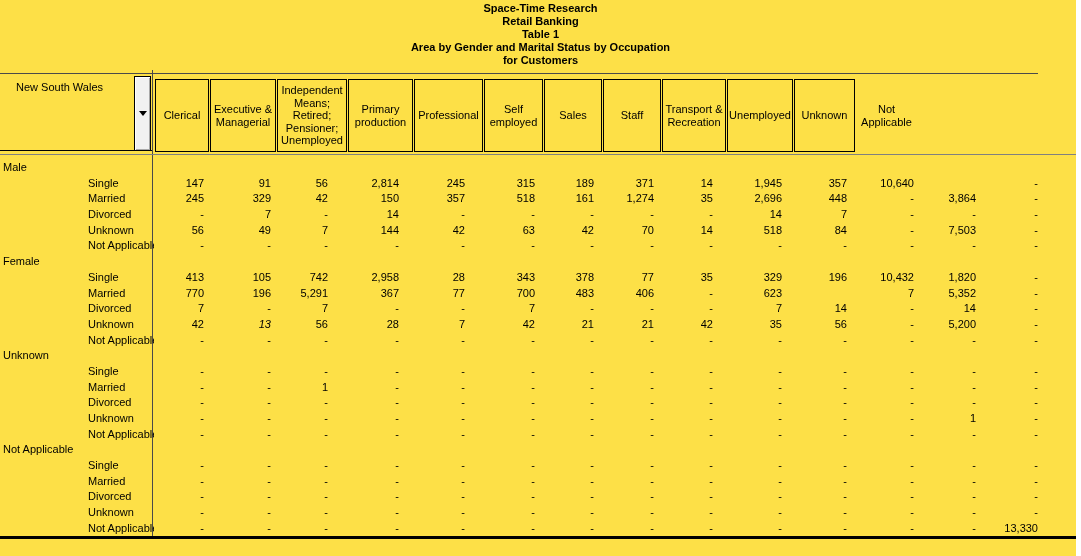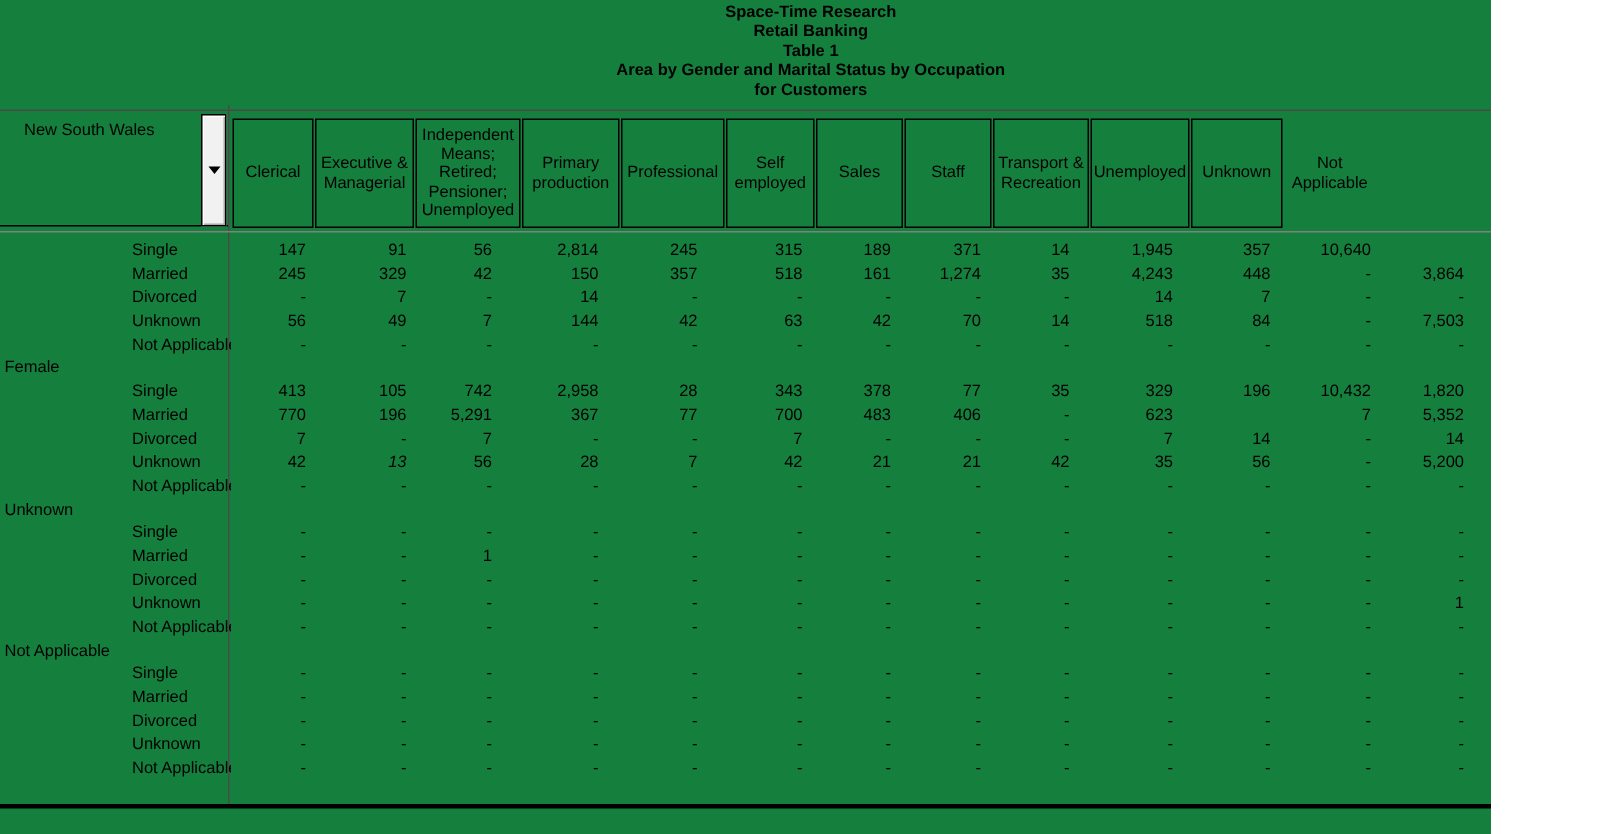--- a/index.html
+++ b/index.html
@@ -1,16 +1,16 @@
 <!DOCTYPE html>
 <html><head>
 <meta charset="utf-8">
 <style>
   html,body{margin:0;padding:0;background:#fff;}
-  #screen{position:relative;width:994px;height:556px;background:#15803d;overflow:hidden;
+  #screen{position:relative;width:1076px;height:556px;background:#fde047;overflow:hidden;
           font-family:"Liberation Sans",sans-serif;color:#000;}
   
   #title-block{position:absolute;left:0;top:2px;width:1081px;text-align:center;}
   .title-line{font-size:11px;font-weight:bold;line-height:13px;}
   
   .rule{position:absolute;background:#000;}
   #top-rule{left:0;top:73px;width:1038px;height:1px;background:#4a4a4a;}
   #vert-rule{left:152px;top:70px;width:1px;height:467px;background:#4a4a4a;}
   #header-sep{left:0;top:154px;width:1081px;height:1px;background:#808080;}
   #bottom-rule{left:0;top:536px;width:1081px;height:3px;background:#000;}
@@ -73,20 +73,23 @@
       <div class="hcell" style="width: 58px;">Sales</div>
       <div class="hcell" style="width: 58px;">Staff</div>
       <div class="hcell" style="width: 64px;">Transport &amp; Recreation</div>
       <div class="hcell" style="width: 66px;">Unemployed</div>
       <div class="hcell" style="width: 61px;">Unknown</div>
       <div class="hcell noborder" style="width: 61px;">Not Applicable</div>
     </div>
 
   <div id="table-body">
       <div class="trow">
+        <div class="label group">Male</div>
+      </div>
+      <div class="trow">
         <div class="label sub">Single</div>
         <div class="dcell" style="width: 54px;">147</div>
         <div class="dcell" style="width: 66px;">91</div>
         <div class="dcell" style="width: 56px;">56</div>
         <div class="dcell" style="width: 70px;">2,814</div>
         <div class="dcell" style="width: 65px;">245</div>
         <div class="dcell" style="width: 69px;">315</div>
         <div class="dcell" style="width: 58px;">189</div>
         <div class="dcell" style="width: 59px;">371</div>
         <div class="dcell" style="width: 58px;">14</div>
@@ -100,21 +103,21 @@
         <div class="label sub">Married</div>
         <div class="dcell" style="width: 54px;">245</div>
         <div class="dcell" style="width: 66px;">329</div>
         <div class="dcell" style="width: 56px;">42</div>
         <div class="dcell" style="width: 70px;">150</div>
         <div class="dcell" style="width: 65px;">357</div>
         <div class="dcell" style="width: 69px;">518</div>
         <div class="dcell" style="width: 58px;">161</div>
         <div class="dcell" style="width: 59px;">1,274</div>
         <div class="dcell" style="width: 58px;">35</div>
-        <div class="dcell" style="width: 68px;">4,243</div>
+        <div class="dcell" style="width: 68px;">2,696</div>
         <div class="dcell" style="width: 64px;">448</div>
         <div class="dcell" style="width: 66px;">-</div>
         <div class="dcell" style="width: 61px;">3,864</div>
         <div class="dcell" style="width: 61px;">-</div>
       </div>
       <div class="trow">
         <div class="label sub">Divorced</div>
         <div class="dcell" style="width: 54px;">-</div>
         <div class="dcell" style="width: 66px;">7</div>
         <div class="dcell" style="width: 56px;">-</div>

